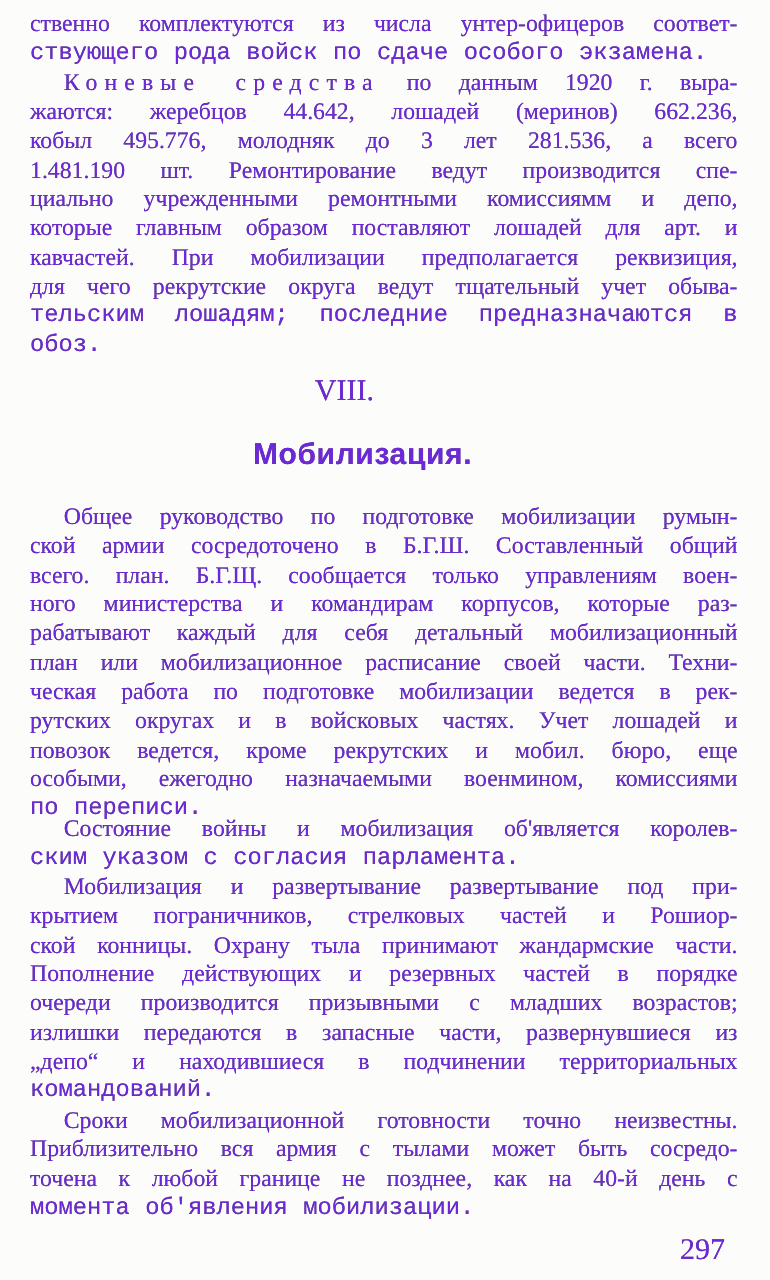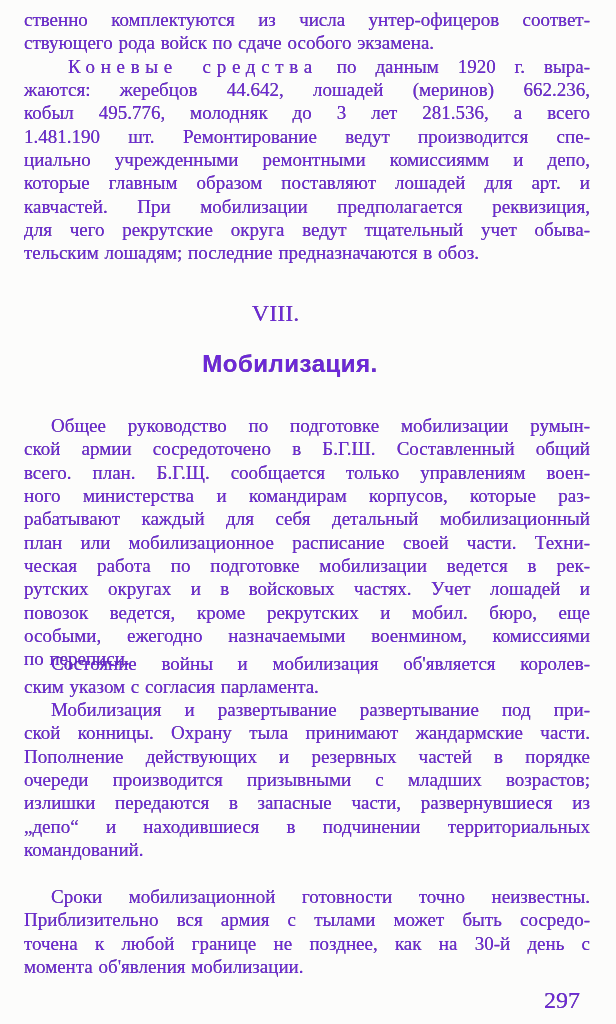--- a/index.html
+++ b/index.html
@@ -13,23 +13,23 @@
     text-shadow:0 0 0.5px rgba(26,26,26,0.7);
   }
   .block{position:absolute;left:24px;width:566px;}
   .ln{
     font-size:19px;
     line-height:23.35px;
     text-align:justify;
     text-align-last:justify;
     word-spacing:1px;
   }
-  .ln.fin{text-align-last:left;}
+  .ln.fin{text-align-last:left;font-family:Liberation Mono, monospace;}
   .ln.ind{text-indent:27px;}
-  .sp{letter-spacing:0.30em;margin-left:17px;}
+  .sp{letter-spacing:0.30em;}
   .h-num{
     position:absolute;left:0;width:551px;top:299px;
     text-align:center;font-size:24px;line-height:28px;
   }
   .h-title{
     position:absolute;left:0;width:580px;top:350px;
     text-align:center;
     font-family:"Liberation Sans", sans-serif;
     font-weight:700;font-size:24px;line-height:28px;
     letter-spacing:0.5px;
@@ -54,51 +54,52 @@
     <div class="ln">циально учрежденными ремонтными комиссиямм и депо,</div>
     <div class="ln">которые главным образом поставляют лошадей для арт. и</div>
     <div class="ln">кавчастей. При мобилизации предполагается реквизиция,</div>
     <div class="ln">для чего рекрутские округа ведут тщательный учет обыва-</div>
     <div class="ln fin">тельским лошадям; последние предназначаются в обоз.</div>
   </div>
 
   <div class="h-num">VIII.</div>
   <div class="h-title">Мобилизация.</div>
 
-  <div class="block" style="top:414px">
+  <div class="block" style="top:402px">
     <div class="ln ind">Общее руководство по подготовке мобилизации румын-</div>
     <div class="ln">ской армии сосредоточено в Б.Г.Ш. Составленный общий</div>
     <div class="ln">всего. план. Б.Г.Щ. сообщается только управлениям воен-</div>
     <div class="ln">ного министерства и командирам корпусов, которые раз-</div>
     <div class="ln">рабатывают каждый для себя детальный мобилизационный</div>
     <div class="ln">план или мобилизационное расписание своей части. Техни-</div>
     <div class="ln">ческая работа по подготовке мобилизации ведется в рек-</div>
     <div class="ln">рутских округах и в войсковых частях. Учет лошадей и</div>
     <div class="ln">повозок ведется, кроме рекрутских и мобил. бюро, еще</div>
     <div class="ln">особыми, ежегодно назначаемыми военмином, комиссиями</div>
     <div class="ln fin">по переписи.</div>
   </div>
 
   <div class="block" style="top:652px">
     <div class="ln ind">Состояние войны и мобилизация об'является королев-</div>
     <div class="ln fin">ским указом с согласия парламента.</div>
   </div>
 
   <div class="block" style="top:698px">
     <div class="ln ind">Мобилизация и развертывание развертывание под при-</div>
+    <div class="ln">крытием пограничников, стрелковых частей и Рошиор-</div>
     <div class="ln">ской конницы. Охрану тыла принимают жандармские части.</div>
     <div class="ln">Пополнение действующих и резервных частей в порядке</div>
     <div class="ln">очереди производится призывными с младших возрастов;</div>
     <div class="ln">излишки передаются в запасные части, развернувшиеся из</div>
     <div class="ln">„депо“ и находившиеся в подчинении территориальных</div>
     <div class="ln fin">командований.</div>
   </div>
 
   <div class="block" style="top:885px">
     <div class="ln ind">Сроки мобилизационной готовности точно неизвестны.</div>
     <div class="ln">Приблизительно вся армия с тылами может быть сосредо-</div>
-    <div class="ln">точена к любой границе не позднее, как на 30-й день с</div>
+    <div class="ln">точена к любой границе не позднее, как на 40-й день с</div>
     <div class="ln fin">момента об'явления мобилизации.</div>
   </div>
 
   <div class="pgnum">297</div>
 
 </div>
 
 </body></html>

